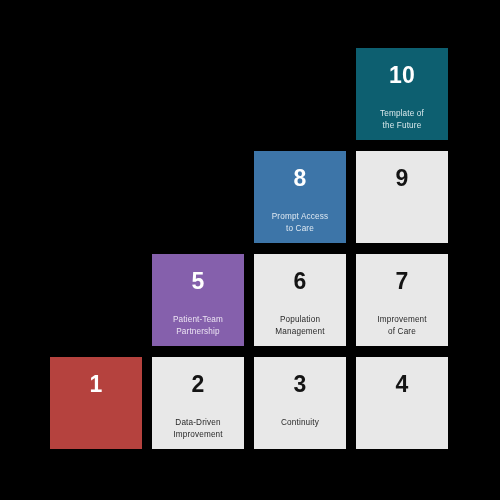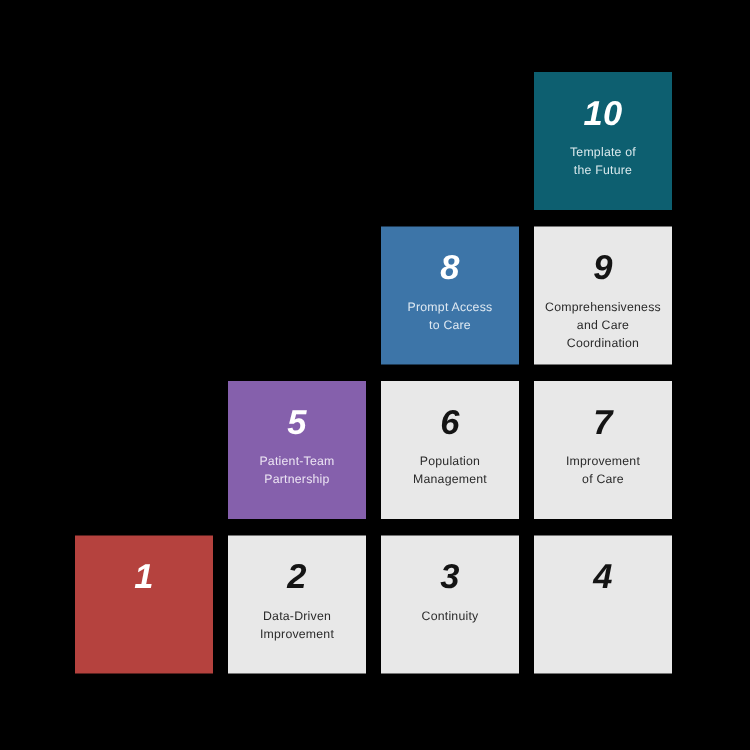--- a/index.html
+++ b/index.html
@@ -44,25 +44,24 @@
     padding-top: 14px;
     overflow: hidden;
     user-select: none;
   }
 
   .cell .num {
     font-size: 23px;
     font-weight: bold;
     line-height: 26px;
     letter-spacing: 0.2px;
-    font-style: italic;
   }
 
   .cell .label {
-    margin-top: 8px;
+    margin-top: 20px;
     font-size: 8.2px;
     line-height: 12px;
     text-align: center;
     font-weight: normal;
     letter-spacing: 0.15px;
     white-space: pre-line;
     padding: 0 4px;
   }
 
   
@@ -100,23 +99,20 @@
 
     <div class="cell empty"></div>
     <div class="cell empty"></div>
     <div class="cell c-blue">
       <div class="num">8</div>
       <div class="label">Prompt Access
 to Care</div>
     </div>
     <div class="cell c-gray">
       <div class="num">9</div>
-      <div class="label">Comprehensiveness
-and Care
-Coordination</div>
     </div>
 
     <div class="cell empty"></div>
     <div class="cell c-purple">
       <div class="num">5</div>
       <div class="label">Patient-Team
 Partnership</div>
     </div>
     <div class="cell c-gray">
       <div class="num">6</div>

